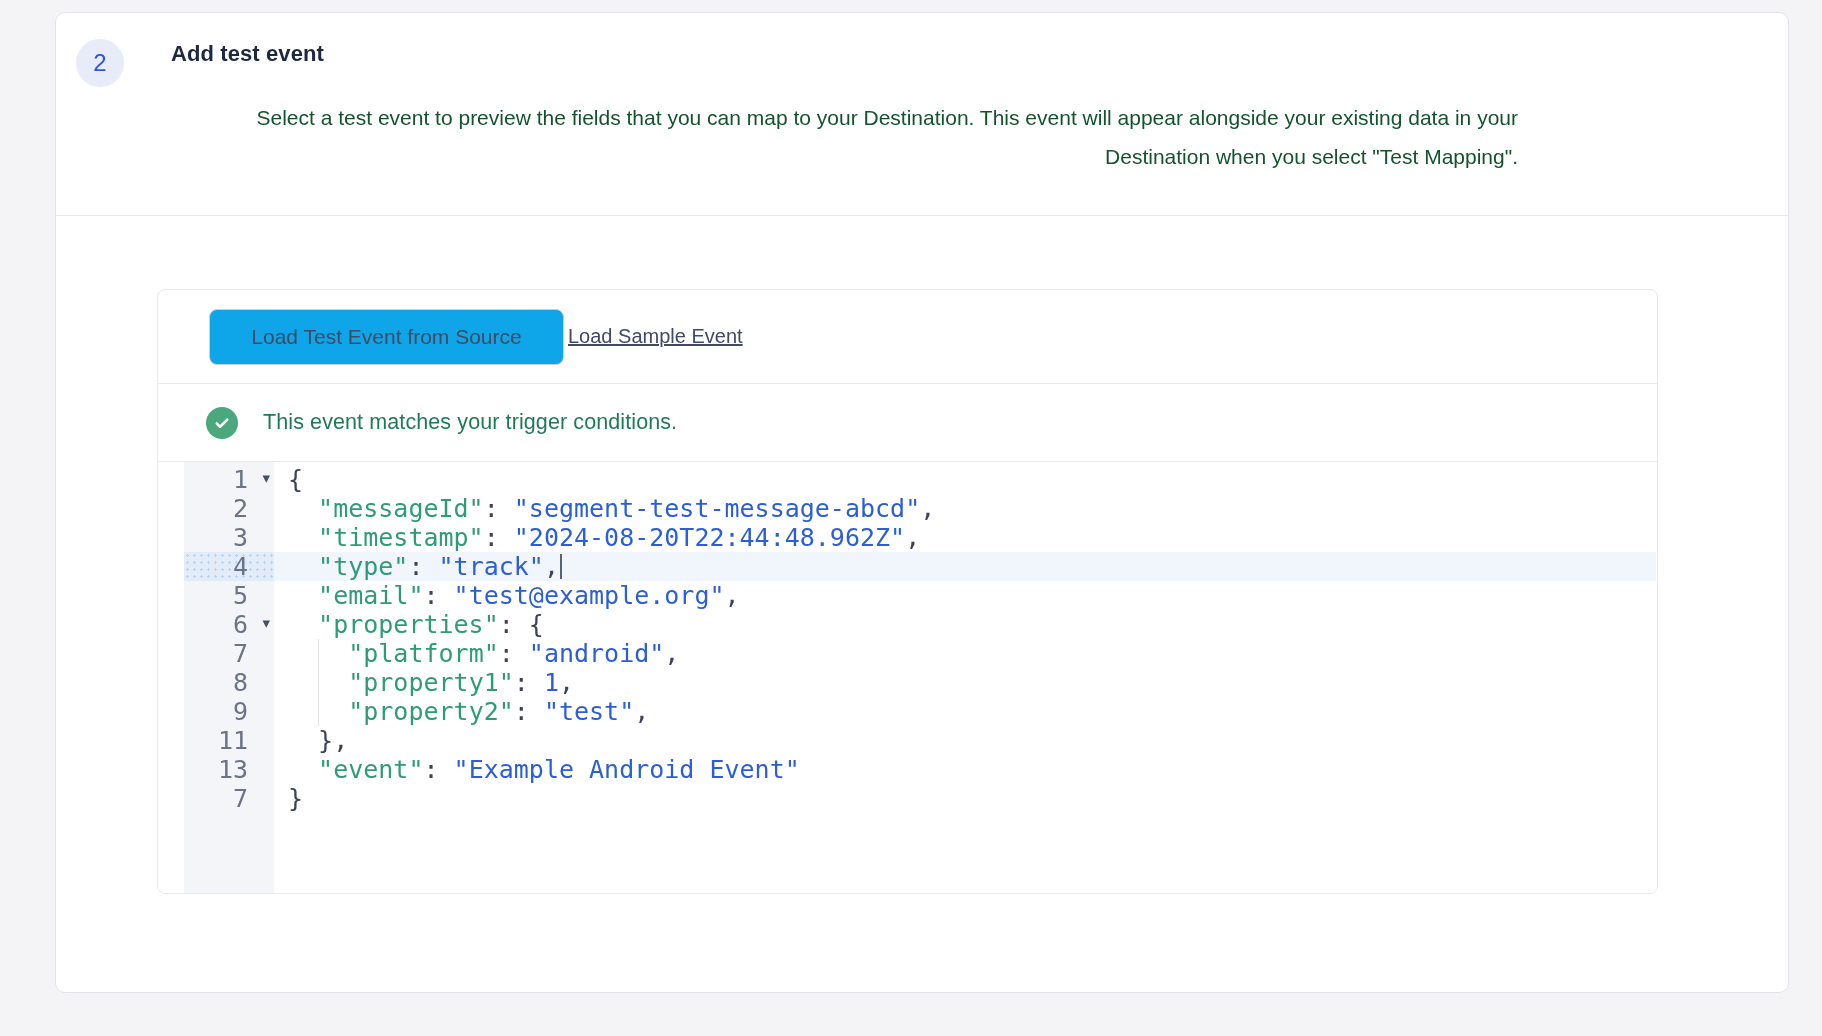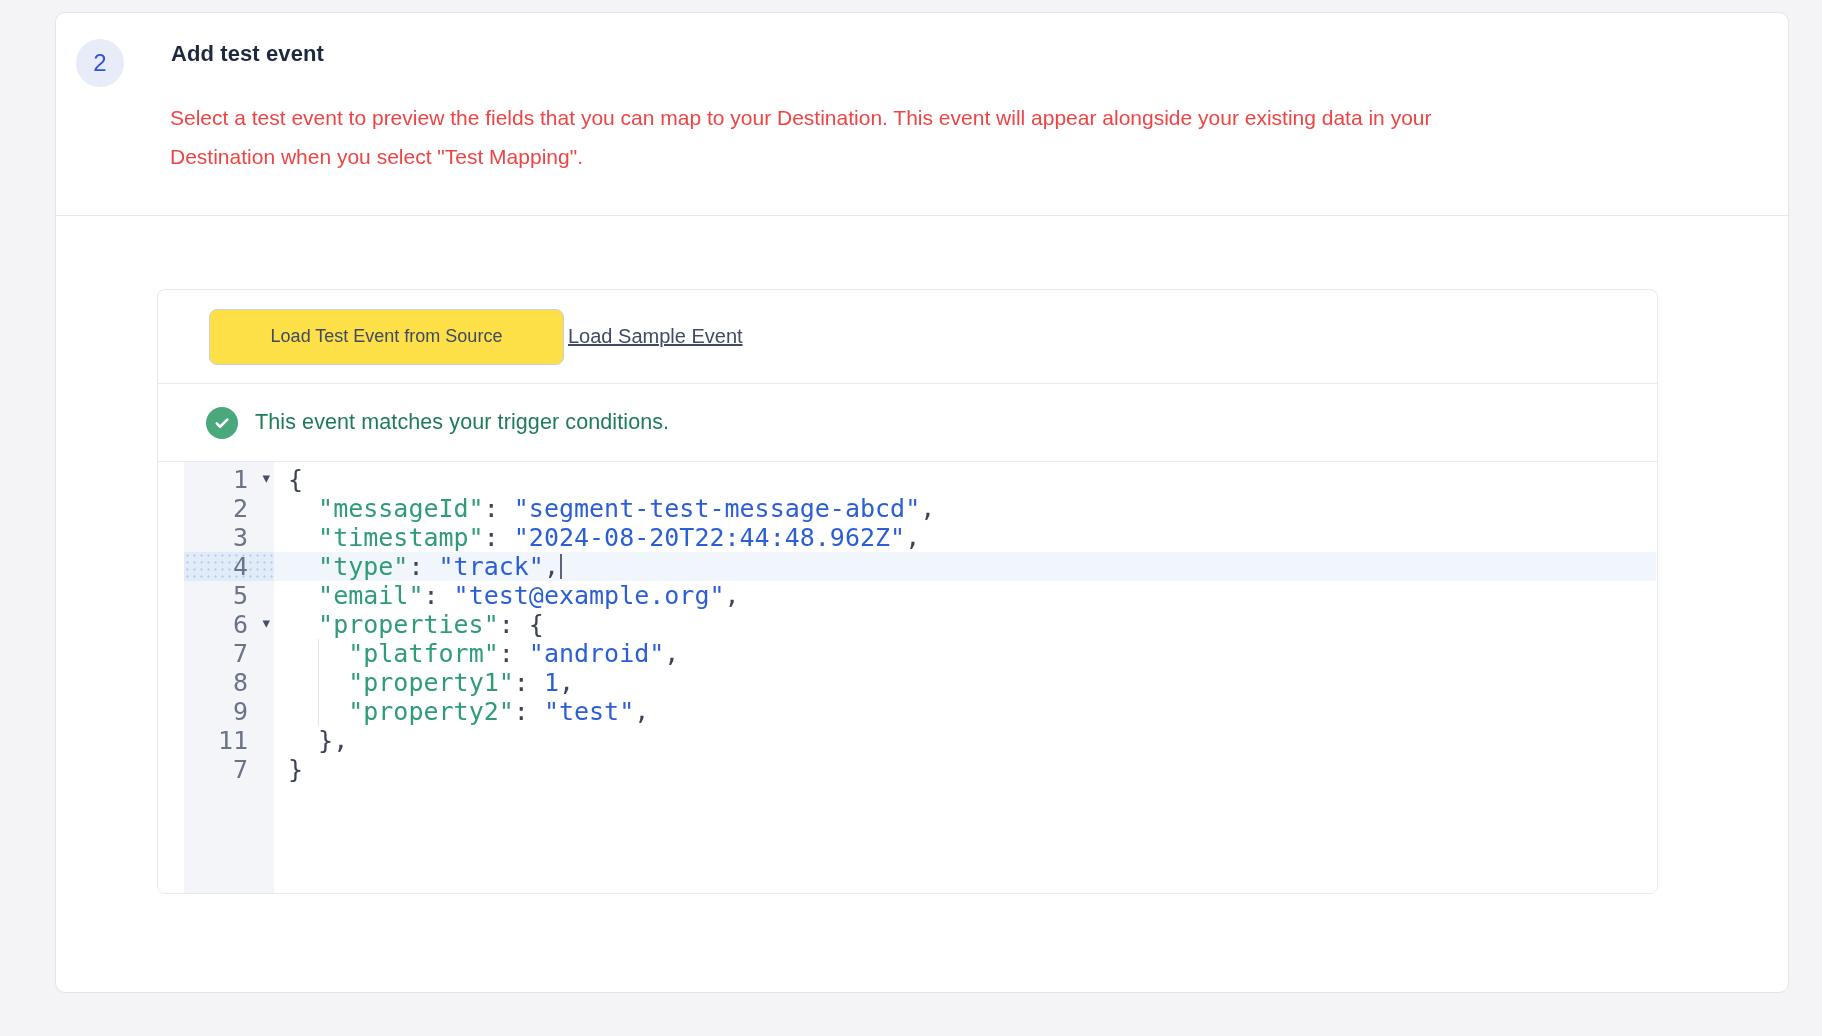--- a/index.html
+++ b/index.html
@@ -20,58 +20,58 @@
   .step-badge{
     position:absolute;left:20px;top:26px;width:48px;height:48px;border-radius:50%;
     background:#e8ecf8;color:#2d54da;font-size:24px;font-weight:500;
     display:flex;align-items:center;justify-content:center;
   }
   .step-title{
     position:absolute;left:115px;top:28px;
     font-size:22px;font-weight:700;color:#1e2940;letter-spacing:.1px;
   }
   .step-description{
-    position:absolute;left:114px;top:85px;width:1360px;
-    font-size:21px;line-height:39px;color:#ef4444;
+    position:absolute;left:102px;top:85px;width:1360px;
+    font-size:21px;line-height:39px;color:#14532d;text-align:right;
   }
   .header-divider{
     position:absolute;left:0;right:0;top:202px;height:1px;background:#e7e8ee;
   }
   
   .panel{
     position:absolute;left:101px;top:276px;width:1501px;height:605px;
     border:1px solid #e7e9f1;border-radius:8px;background:#fff;
     box-sizing:border-box;overflow:hidden;
     display:flex;flex-direction:column;
   }
   .toolbar-row{
     height:93px;flex:none;display:flex;align-items:center;padding-left:51px;
   }
   .btn-outline{
     width:355px;height:56px;box-sizing:border-box;
-    background:#fde047;border:1px solid #c9cfde;border-radius:8px;
+    background:#0ea5e9;border:1px solid #c9cfde;border-radius:8px;
     font-family:"Liberation Sans",sans-serif;
-    font-size:18px;font-weight:500;color:#404a63;
+    font-size:21px;font-weight:500;color:#404a63;
     display:flex;align-items:center;justify-content:center;cursor:pointer;
   }
   .btn-ghost{
     height:56px;padding:0 4px;background:transparent;border:none;
     font-family:"Liberation Sans",sans-serif;
     font-size:20px;font-weight:500;color:#404a63;cursor:pointer;text-decoration:underline;
   }
   .row-divider{height:1px;flex:none;background:#e7e9f1;}
   .trigger-row{
     height:77px;flex:none;display:flex;align-items:center;padding-left:48px;
   }
   .check-circle{
     width:32px;height:32px;border-radius:50%;background:#4ba87d;flex:none;
     display:flex;align-items:center;justify-content:center;
   }
   .trigger-text{
-    margin-left:17px;font-size:21.5px;font-weight:500;color:#1e7b56;letter-spacing:.1px;
+    margin-left:25px;font-size:21.5px;font-weight:500;color:#1e7b56;letter-spacing:.1px;
   }
   
   .editor{flex:1;position:relative;background:#fff;}
   .gutter-bg{
     position:absolute;left:26px;top:0;bottom:0;width:90px;background:#f4f5f9;
   }
   .lines{
     position:absolute;left:26px;top:3px;right:1px;
     font-family:"DejaVu Sans Mono",monospace;font-size:25px;
   }
@@ -174,20 +174,24 @@
           </div>
           <div class="line">
             <div class="ln"><span>9</span></div>
             <div class="code"><span class="guide"></span><span class="c-punc">    </span><span class="c-key">"property2"</span><span class="c-punc">: </span><span class="c-val">"test"</span><span class="c-punc">,</span></div>
           </div>
           <div class="line">
             <div class="ln"><span>11</span></div>
             <div class="code"><span class="c-punc">  },</span></div>
           </div>
           <div class="line">
+            <div class="ln"><span>13</span></div>
+            <div class="code"><span class="c-punc">  </span><span class="c-key">"event"</span><span class="c-punc">: </span><span class="c-val">"Example Android Event"</span></div>
+          </div>
+          <div class="line">
             <div class="ln"><span>7</span></div>
             <div class="code"><span class="c-punc">}</span></div>
           </div>
         </div>
     </div>
 
   </div>
 </div>
 
 </body></html>

